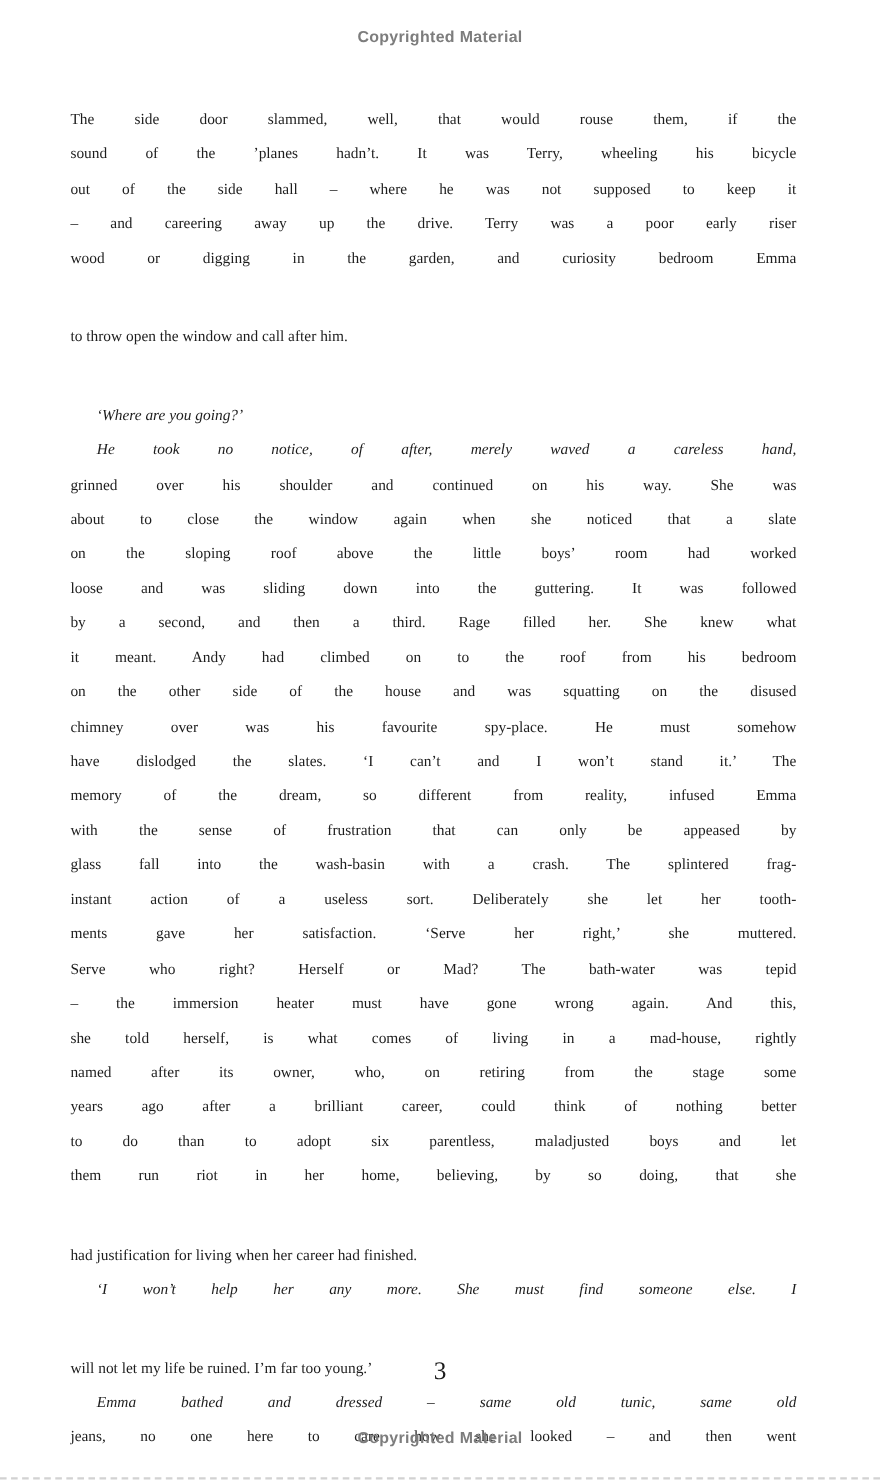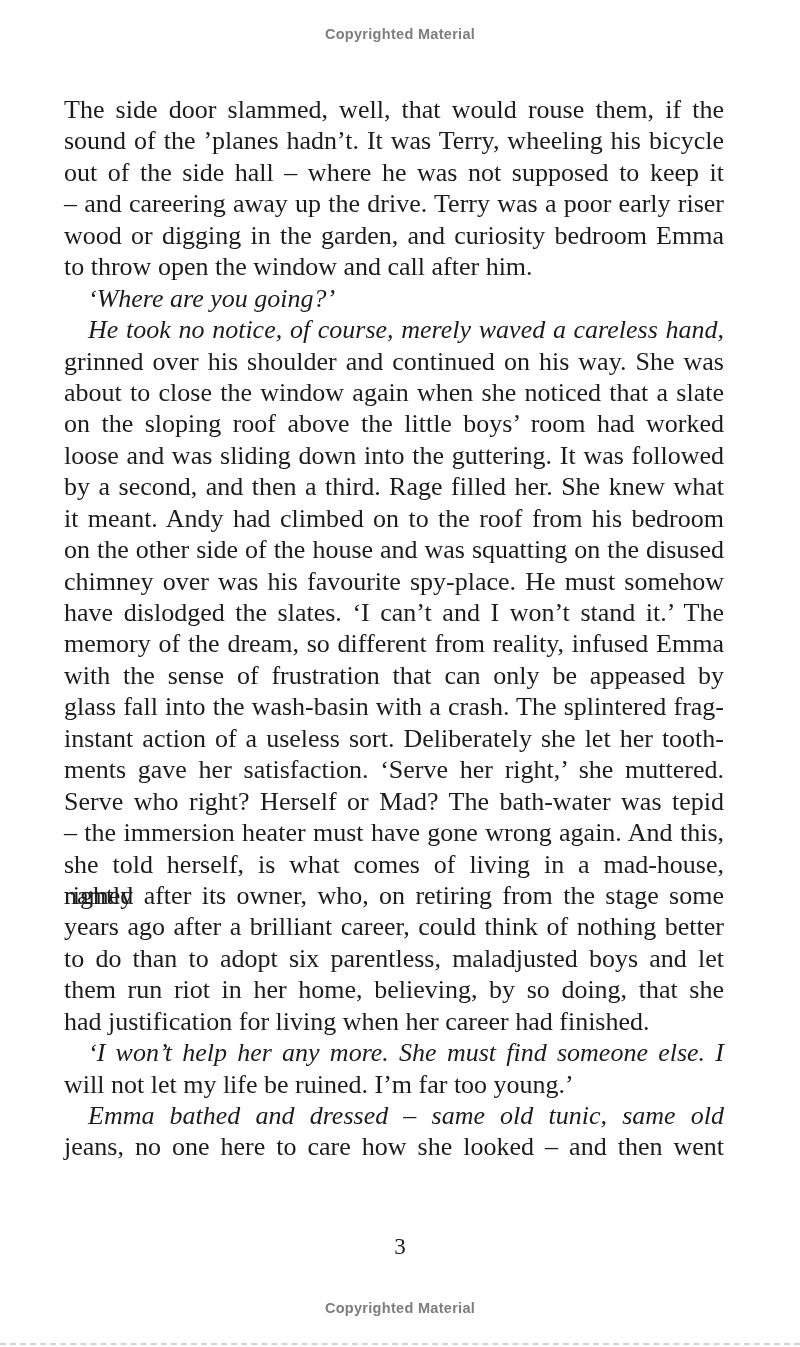--- a/index.html
+++ b/index.html
@@ -26,33 +26,33 @@
     letter-spacing: 0.3px;
     color: #7d7d7d;
   }
   .notice.top { top: 26px; }
   .notice.bottom { top: 1300px; }
   .textblock {
     position: absolute;
     left: 64px;
     top: 94px;
     width: 660px;
-    font-size: 26px;
+    font-size: 14px;
     line-height: 31.45px;
     color: #1c1c1c;
   }
   .line {
     text-align: justify;
     text-align-last: justify;
     white-space: normal;
     height: 31.45px;
     overflow: visible;
   }
   .line.indent { text-indent: 24px; font-style: italic; }
-  .line.end { text-align-last: left; }
+  .line.end { text-align-last: left; margin-top: 40px; }
   .page-number {
     position: absolute;
     left: 0;
     top: 1234px;
     width: 100%;
     text-align: center;
     font-family: "Liberation Serif", serif;
     font-size: 23px;
     color: #1c1c1c;
   }
@@ -73,21 +73,21 @@
   <div class="notice top">Copyrighted Material</div>
 
   <div class="textblock">
       <div class="line">The side door slammed, well, that would rouse them, if the</div>
       <div class="line">sound of the ’planes hadn’t. It was Terry, wheeling his bicycle</div>
       <div class="line">out of the side hall – where he was not supposed to keep it</div>
       <div class="line">– and careering away up the drive. Terry was a poor early riser</div>
       <div class="line">wood or digging in the garden, and curiosity bedroom Emma</div>
       <div class="line end">to throw open the window and call after him.</div>
       <div class="line indent end">‘Where are you going?’</div>
-      <div class="line indent">He took no notice, of course, merely waved a careless hand,</div>
+      <div class="line indent">He took no notice, of after, merely waved a careless hand,</div>
       <div class="line">grinned over his shoulder and continued on his way. She was</div>
       <div class="line">about to close the window again when she noticed that a slate</div>
       <div class="line">on the sloping roof above the little boys’ room had worked</div>
       <div class="line">loose and was sliding down into the guttering. It was followed</div>
       <div class="line">by a second, and then a third. Rage filled her. She knew what</div>
       <div class="line">it meant. Andy had climbed on to the roof from his bedroom</div>
       <div class="line">on the other side of the house and was squatting on the disused</div>
       <div class="line">chimney over was his favourite spy-place. He must somehow</div>
       <div class="line">have dislodged the slates. ‘I can’t and I won’t stand it.’ The</div>
       <div class="line">memory of the dream, so different from reality, infused Emma</div>

